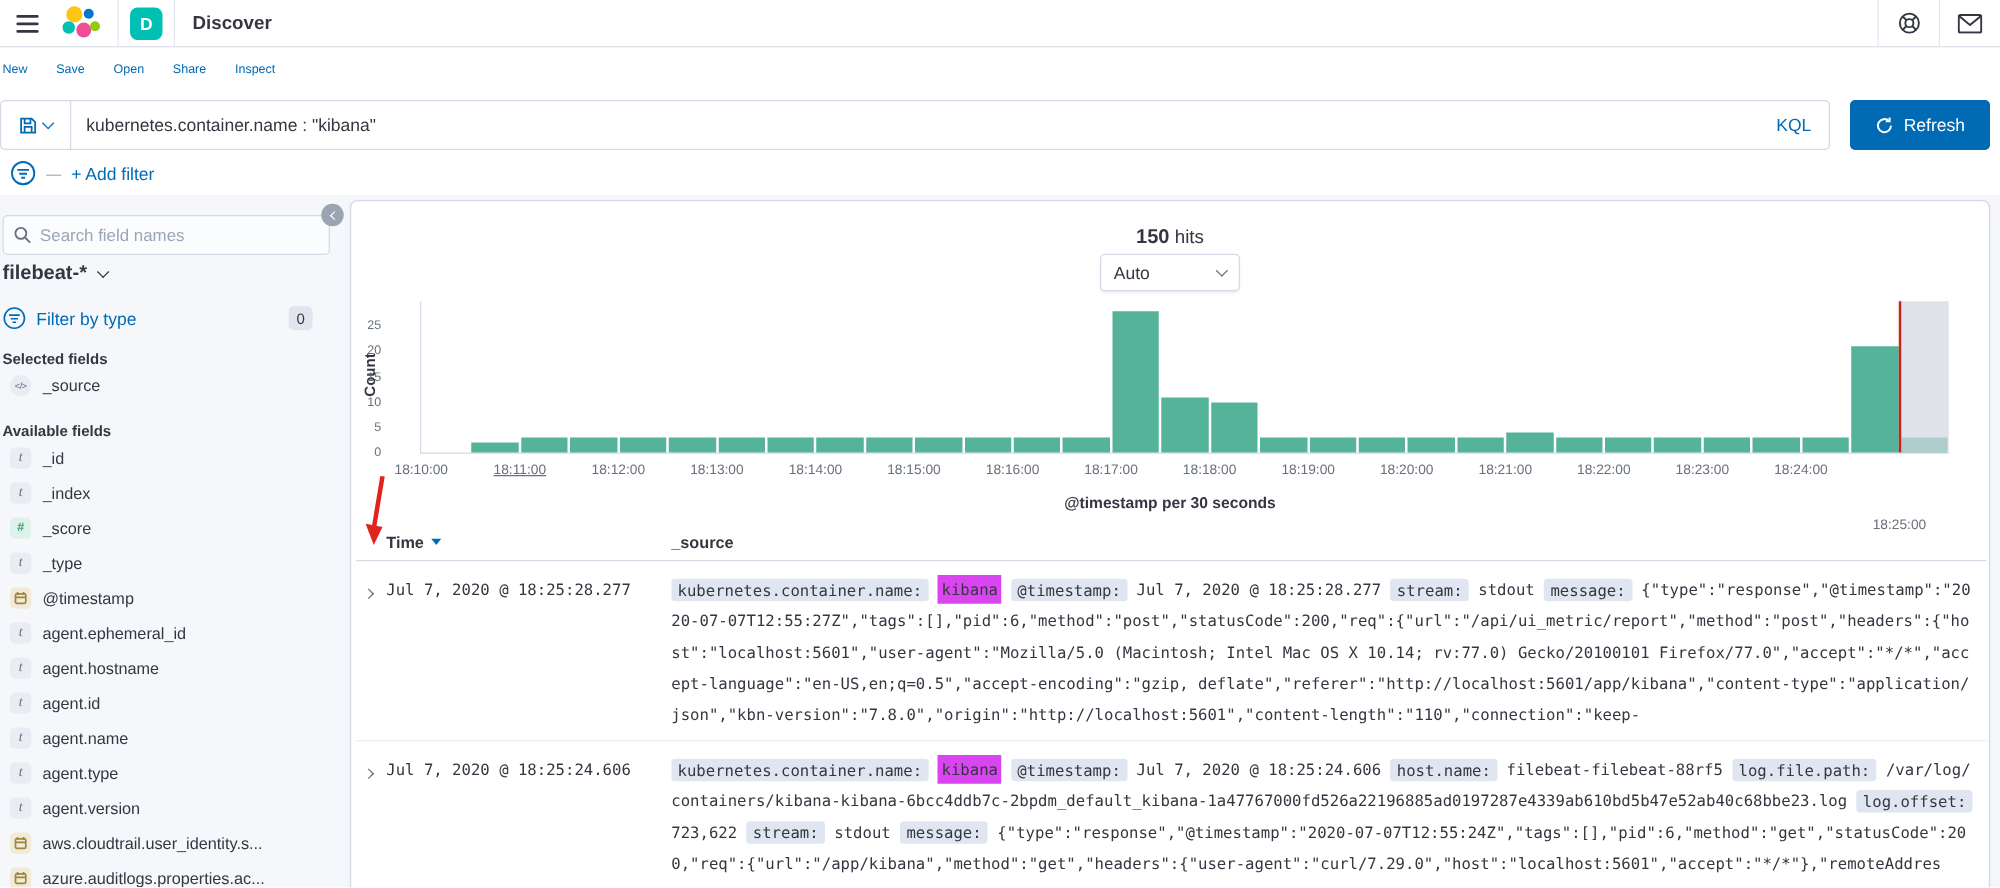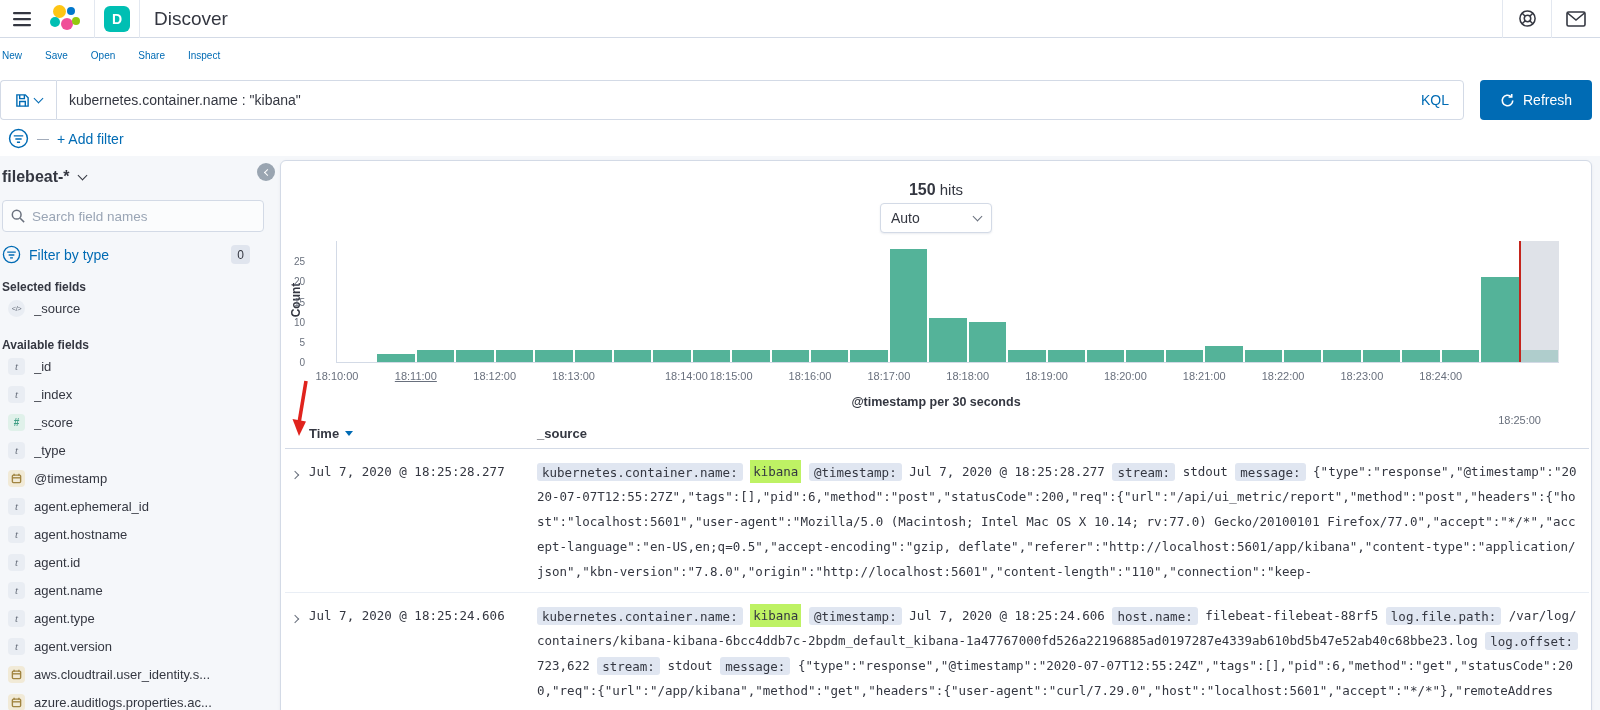--- a/index.html
+++ b/index.html
@@ -16,21 +16,21 @@
   #hamburger { width:44px; display:flex; justify-content:center; cursor:pointer; }
   #logo { position:relative; width:30px; height:28px; margin:0 14px 0 6px; }
   #logo i { position:absolute; border-radius:50%; }
   #logo .c1 { left:3px; top:0; width:13px; height:13px; background:#fec514; }
   #logo .c2 { left:17px; top:2px; width:8px; height:8px; background:#07c; }
   #logo .c3 { left:0; top:12px; width:10px; height:10px; background:#00bfb3; }
   #logo .c4 { left:11px; top:13px; width:12px; height:12px; background:#f04e98; }
   #logo .c5 { left:22px; top:12px; width:8px; height:8px; background:#93c90e; }
   #d-badge { width:26px; height:26px; margin:0 9px; border-radius:6px; background:#00bfb3;
              color:#fff; font-weight:bold; font-size:14px; display:flex; align-items:center; justify-content:center; }
-  #app-title { margin-left:14px; font-size:19px; color:#343741; }
+  #app-title { margin-left:14px; font-size:15px; color:#343741;font-weight:bold; }
   #topbar-right { margin-left:auto; display:flex; align-items:center; height:38px; }
   .top-icon-btn { width:48px; height:38px; display:flex; align-items:center; justify-content:center; cursor:pointer; }
 
   #toolbar-band { position:absolute; top:38px; left:0; right:0; height:118px; background:#fff; }
 
   #nav-links { position:absolute; top:50px; left:2px; display:flex; gap:23px; }
   .nav-link { color:#006bb4; font-size:10px; cursor:pointer; text-decoration:none; }
 
   #query-row { position:absolute; top:80px; left:0; right:8px; height:40px; display:flex; align-items:stretch; }
   #saved-query-btn { width:56px; background:#fff; border:1px solid #d3dae6; border-right:none;
@@ -110,21 +110,21 @@
   .col-time { width:228px; flex:0 0 228px; display:flex; align-items:center; gap:6px; }
   .col-source { flex:1; }
   .sort-down { width:0; height:0; border-left:4px solid transparent; border-right:4px solid transparent;
                border-top:5px solid #006bb4; display:inline-block; }
   .doc-row { display:flex; padding:10px 0 8px 0; border-bottom:1px solid #e9eef5;
              font-family:"DejaVu Sans Mono", monospace; font-size:12.5px; color:#343741; }
   .expand { width:24px; flex:0 0 24px; padding:7px 0 0 7px; color:#69707d; cursor:pointer; }
   .tcell { width:228px; flex:0 0 228px; line-height:25px; white-space:nowrap; }
   .scell { flex:1; line-height:25px; max-height:127px; overflow:hidden; padding-right:8px; word-break:break-all; }
   .tok-field { background:#e0e6f1; border-radius:3px; padding:1.5px 5px; white-space:nowrap; }
-  .tok-hl { background:#bef264; padding:4px 3px; color:#343741; }
+  .tok-hl { background:#d946ef; padding:4px 3px; color:#343741; }
   #annot-arrow { position:absolute; left:4px; top:-42px; z-index:6; pointer-events:none; }
 
   .chev { display:inline-block; width:7px; height:7px; border-right:1.6px solid currentColor;
           border-bottom:1.6px solid currentColor; transform:rotate(45deg); margin-top:-3px; }
   .chev-r { display:inline-block; width:6px; height:6px; border-right:1.6px solid currentColor;
             border-bottom:1.6px solid currentColor; transform:rotate(-45deg); }
   .chev-l { display:inline-block; width:5px; height:5px; border-left:1.6px solid currentColor;
             border-top:1.6px solid currentColor; transform:rotate(-45deg); margin-left:2px; }
 </style>
 </head>
@@ -206,30 +206,30 @@
   <div id="filter-row">
     <svg width="21" height="21" viewBox="0 0 20 20" fill="none" stroke="#006bb4" stroke-width="1.4">
         <circle cx="10" cy="10" r="8.5"></circle>
         <path d="M5.5 7.5h9M7 10.5h6M8.5 13.5h3"></path>
       </svg>
     <span id="filter-dash">—</span>
     <span id="add-filter">+ Add filter</span>
   </div>
 
   <div id="sidebar">
-    <div id="index-pattern-row">
-      <span id="index-pattern">filebeat-*</span>
-      <span class="chev" style="color:#343741"></span>
-    </div>
     <div id="field-search">
       <svg width="14" height="14" viewBox="0 0 16 16" fill="none" stroke="#69707d" stroke-width="1.7">
           <circle cx="6.5" cy="6.5" r="5"></circle>
           <path d="M10.5 10.5L15 15"></path>
         </svg>
       <input type="text" placeholder="Search field names" style="">
+    </div>
+    <div id="index-pattern-row">
+      <span id="index-pattern">filebeat-*</span>
+      <span class="chev" style="color:#343741"></span>
     </div>
     <div id="filter-by-type-row">
       <svg width="19" height="19" viewBox="0 0 20 20" fill="none" stroke="#006bb4" stroke-width="1.4">
           <circle cx="10" cy="10" r="8.5"></circle>
           <path d="M5.5 7.5h9M7 10.5h6M8.5 13.5h3"></path>
         </svg>
       <span id="filter-by-type-label">Filter by type</span>
       <span id="filter-count-badge">0</span>
     </div>
     <div class="side-heading">Selected fields</div>
@@ -371,21 +371,21 @@
           <div class="bar" title="18:24:30: 21" style="left: calc(93.5484% + 1px); width: calc(3.22581% - 2px); height: 70%; background: rgb(84, 179, 153);"></div>
           <div class="bar" title="18:25:00: 3" style="left: calc(96.7742% + 1px); width: calc(3.22581% - 2px); height: 10%; background: rgb(84, 179, 153);"></div>
           <div class="partial" style="left: 96.7742%; width: 3.22581%;"></div>
           <div class="now-line" style="left: 96.7742%;"></div>
         </div>
       <div id="x-ticks">
           <div class="xtick" style="left: 0%;">18:10:00</div>
           <div class="xtick" style="left: 6.45161%; text-decoration: underline;">18:11:00</div>
           <div class="xtick" style="left: 12.9032%;">18:12:00</div>
           <div class="xtick" style="left: 19.3548%;">18:13:00</div>
-          <div class="xtick" style="left: 25.8065%; margin-left: 34px;">18:14:00</div>
+          <div class="xtick" style="left: 25.8065%;">18:14:00</div>
           <div class="xtick" style="left: 32.2581%;">18:15:00</div>
           <div class="xtick" style="left: 38.7097%;">18:16:00</div>
           <div class="xtick" style="left: 45.1613%;">18:17:00</div>
           <div class="xtick" style="left: 51.6129%;">18:18:00</div>
           <div class="xtick" style="left: 58.0645%;">18:19:00</div>
           <div class="xtick" style="left: 64.5161%;">18:20:00</div>
           <div class="xtick" style="left: 70.9677%;">18:21:00</div>
           <div class="xtick" style="left: 77.4194%;">18:22:00</div>
           <div class="xtick" style="left: 83.871%;">18:23:00</div>
           <div class="xtick" style="left: 90.3226%;">18:24:00</div>

